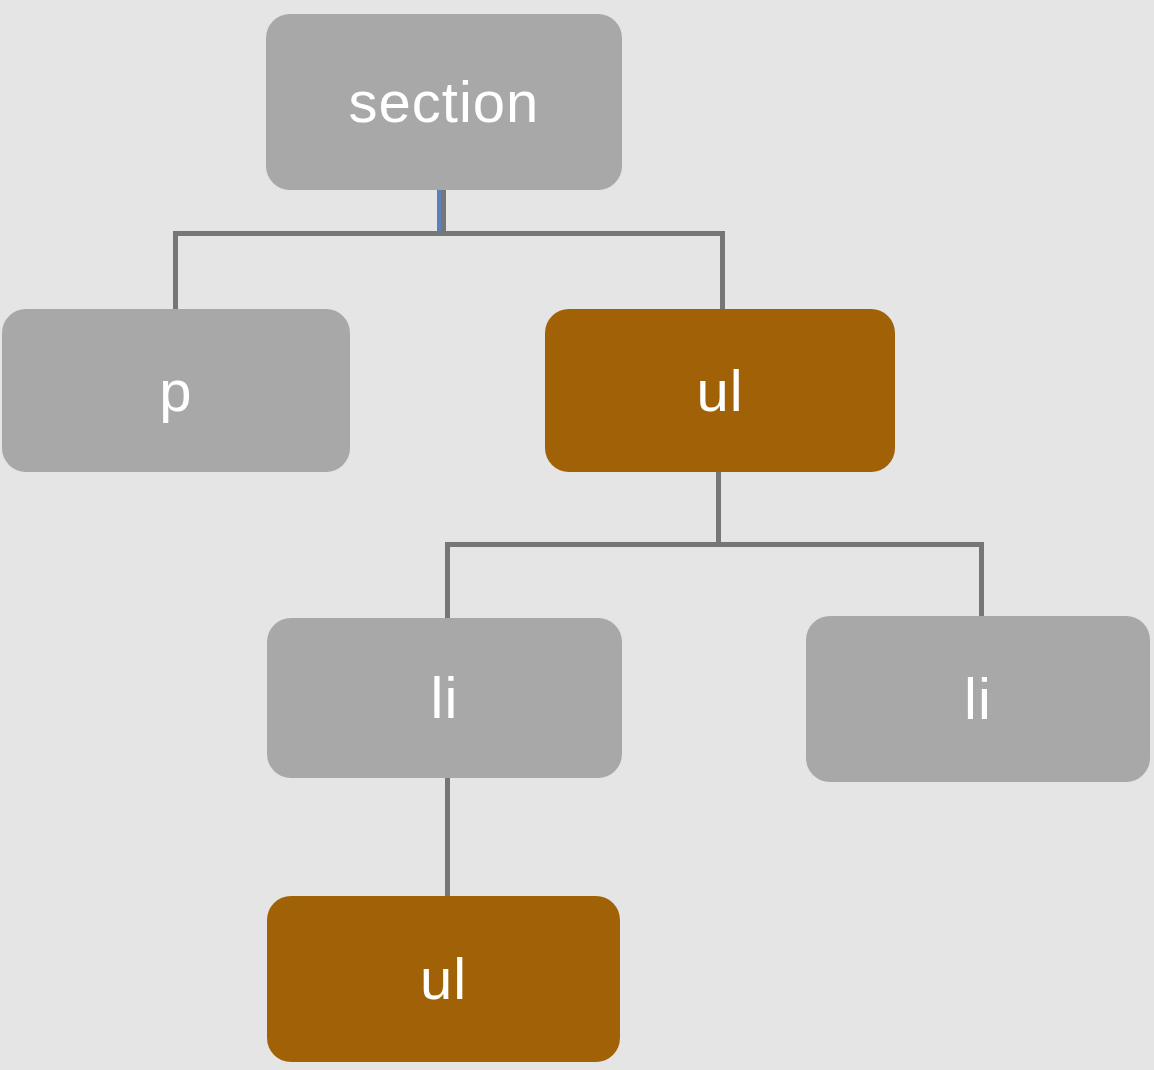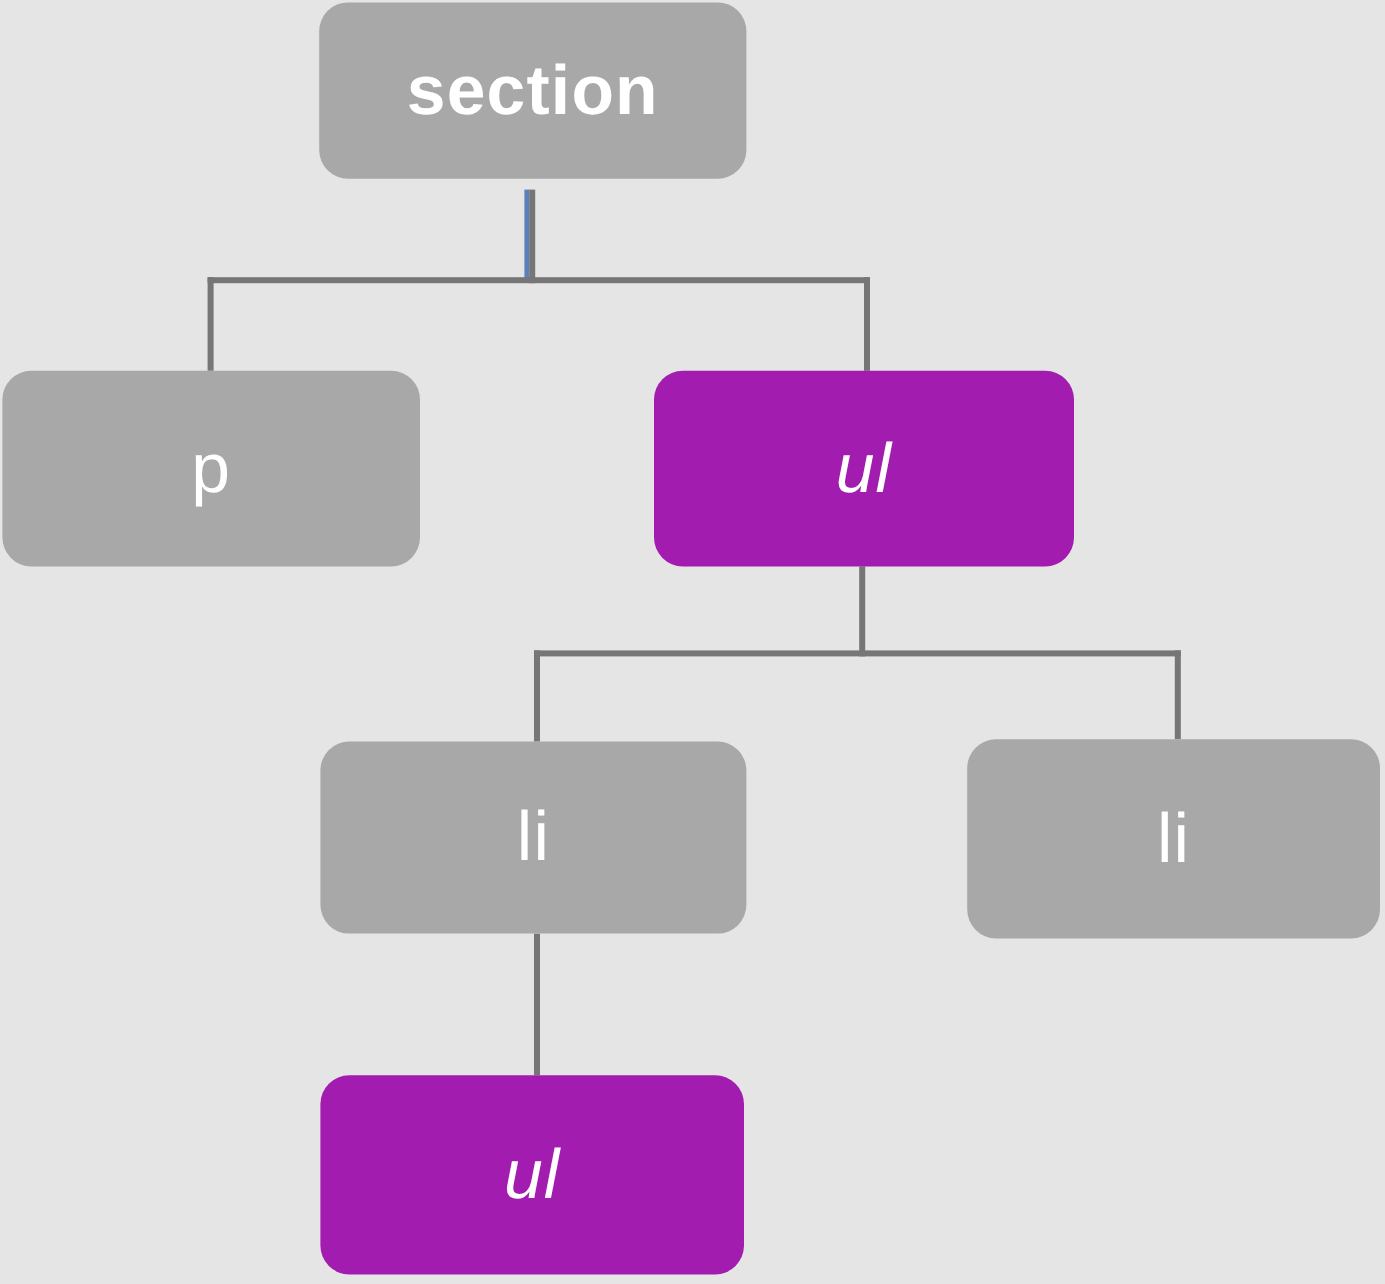--- a/index.html
+++ b/index.html
@@ -25,32 +25,32 @@
     display: flex;
     align-items: center;
     justify-content: center;
     font-size: 58px;
     font-weight: 400;
     letter-spacing: 1px;
     line-height: 1;
     user-select: none;
   }
   .node.gray  { background: #a8a8a8; }
-  .node.green { background: #a21caf; font-style: italic; }
+  .node.green { background: #a16207; }
 
   .line {
     position: absolute;
     background: #767676;
   }
   .line.accent {
     background: #5c81ba;
   }
 
   
-  #node-section   { left: 266px; top: 2px;   width: 356px; height: 147px; font-weight: bold; }
+  #node-section   { left: 266px; top: 14px;   width: 356px; height: 176px; }
   #node-p         { left: 2px;   top: 309px; width: 348px; height: 163px; }
   #node-ul-child  { left: 545px; top: 309px; width: 350px; height: 163px; }
   #node-li-first  { left: 267px; top: 618px; width: 355px; height: 160px; }
   #node-li-second { left: 806px; top: 616px; width: 344px; height: 166px; }
   #node-ul-nested { left: 267px; top: 896px; width: 353px; height: 166px; }
 
   
   #edge-section-stem-accent { left: 437px; top: 158px; width: 4px;   height: 75px; }
   #edge-section-stem        { left: 441px; top: 158px; width: 5px;   height: 78px; }
   #edge-branch1-horizontal  { left: 173px; top: 231px; width: 552px; height: 5px;  }

